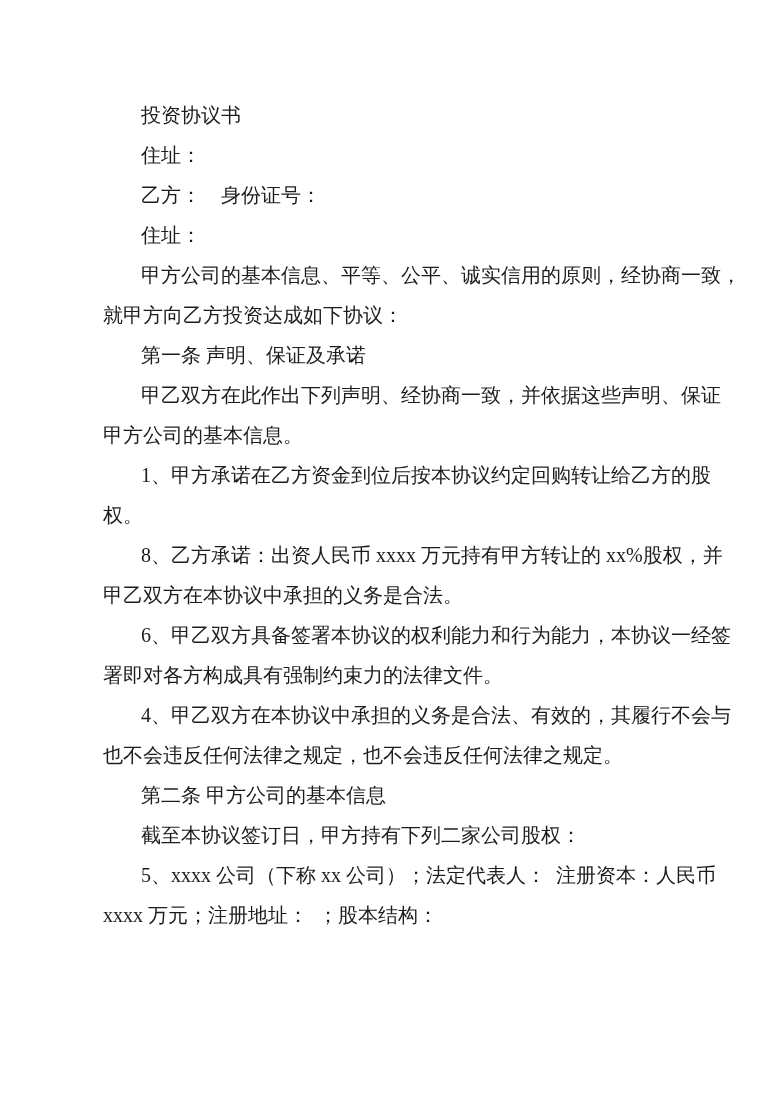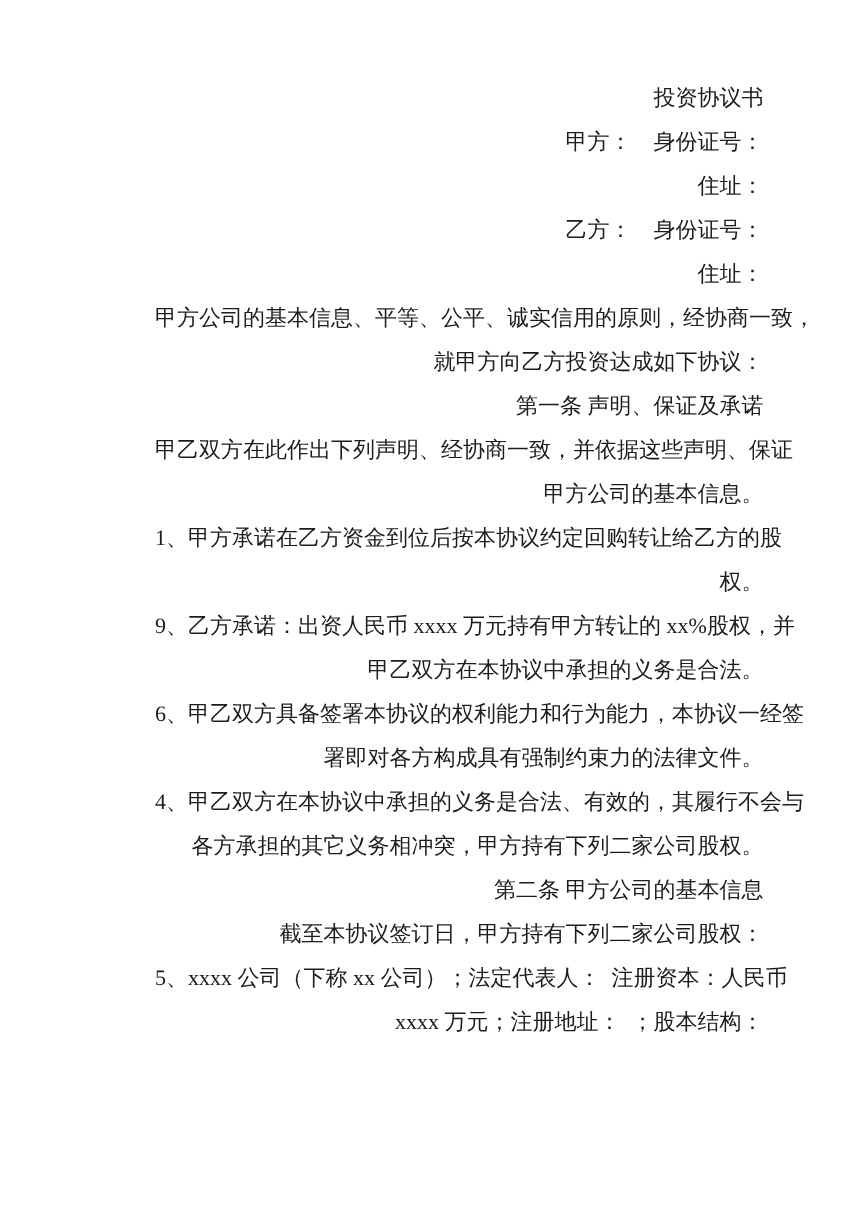--- a/index.html
+++ b/index.html
@@ -10,54 +10,52 @@
     width: 774px;
     height: 1095px;
     background: var(--page-bg, #ffffff);
     font-family: "Liberation Serif", serif;
     overflow: hidden;
   }
   .page {
     box-sizing: border-box;
     width: 774px;
     height: 1095px;
-    padding: 69px 80px 0 103px;
+    padding: 95px 80px 0 103px;
     color: var(--text-color, #1c1c1c);
-    text-align: right;
   }
   .line {
     font-size: 20px;
     line-height: 40px;
     height: 40px;
     white-space: pre;
     letter-spacing: 0;
   }
   .indent {
     padding-left: 38px;
   }
 </style>
 </head>
 <body>
 
 <div class="page">
   <div class="line indent">投资协议书</div>
-  <div class="line indent">甲方：　身份证号：</div>
   <div class="line indent">住址：</div>
   <div class="line indent">乙方：　身份证号：</div>
   <div class="line indent">住址：</div>
   <div class="line indent">甲方公司的基本信息、平等、公平、诚实信用的原则，经协商一致，</div>
   <div class="line">就甲方向乙方投资达成如下协议：</div>
   <div class="line indent">第一条 声明、保证及承诺</div>
   <div class="line indent">甲乙双方在此作出下列声明、经协商一致，并依据这些声明、保证</div>
   <div class="line">甲方公司的基本信息。</div>
   <div class="line indent">1、甲方承诺在乙方资金到位后按本协议约定回购转让给乙方的股</div>
   <div class="line">权。</div>
-  <div class="line indent">9、乙方承诺：出资人民币 xxxx 万元持有甲方转让的 xx%股权，并</div>
+  <div class="line indent">8、乙方承诺：出资人民币 xxxx 万元持有甲方转让的 xx%股权，并</div>
   <div class="line">甲乙双方在本协议中承担的义务是合法。</div>
   <div class="line indent">6、甲乙双方具备签署本协议的权利能力和行为能力，本协议一经签</div>
   <div class="line">署即对各方构成具有强制约束力的法律文件。</div>
   <div class="line indent">4、甲乙双方在本协议中承担的义务是合法、有效的，其履行不会与</div>
-  <div class="line">各方承担的其它义务相冲突，甲方持有下列二家公司股权。</div>
+  <div class="line">也不会违反任何法律之规定，也不会违反任何法律之规定。</div>
   <div class="line indent">第二条 甲方公司的基本信息</div>
   <div class="line indent">截至本协议签订日，甲方持有下列二家公司股权：</div>
   <div class="line indent">5、xxxx 公司（下称 xx 公司）；法定代表人：  注册资本：人民币</div>
   <div class="line">xxxx 万元；注册地址：  ；股本结构：</div>
 </div>
 
 </body></html>

